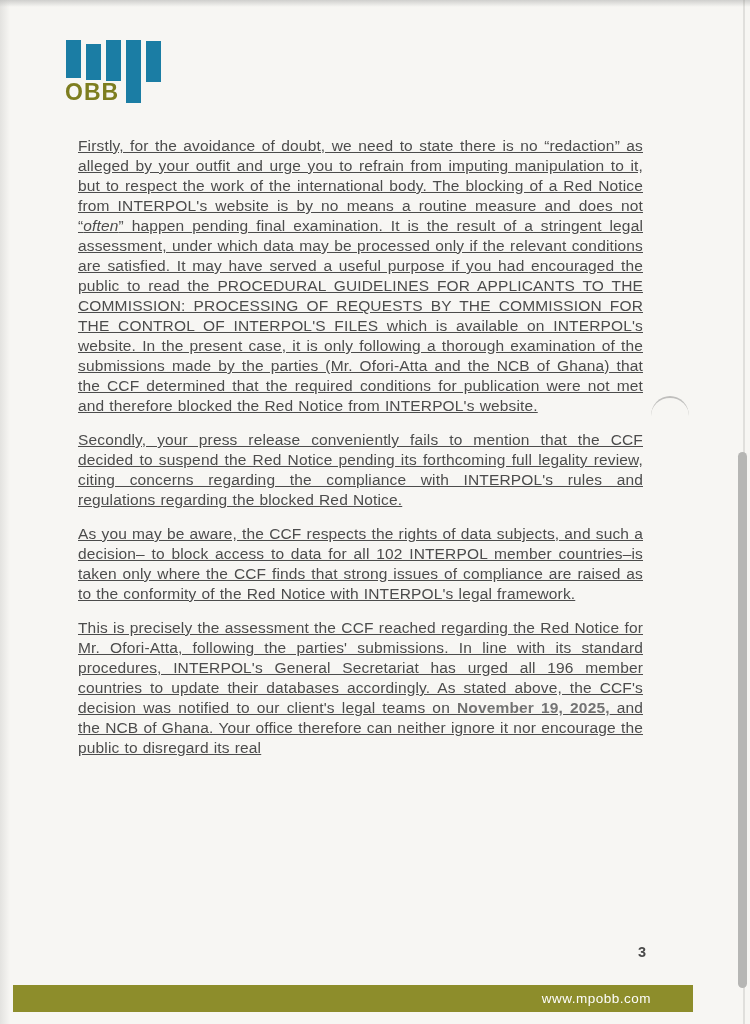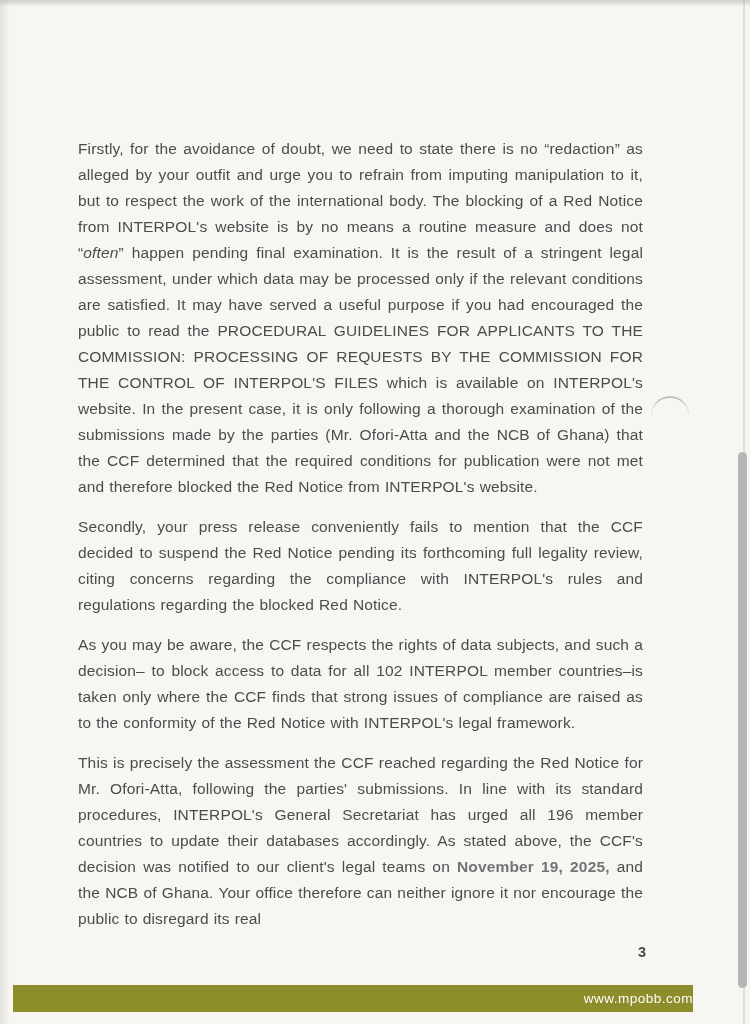--- a/index.html
+++ b/index.html
@@ -34,55 +34,65 @@
   .b5{height:41px;margin-top:1px;}
   .logo-word{
     position:absolute;left:-1px;top:41px;
     font-size:23px;font-weight:bold;line-height:1;
     letter-spacing:1px;color:var(--olive-text,#7d7d1f);
   }
   
   .letter{
     position:absolute;left:78px;top:136px;width:565px;
     color:var(--text,#4c4c4c);
-    font-size:15.5px;line-height:26px;
+    font-size:15.5px;line-height:20px;
     text-align:justify;text-align-last:left;
-    letter-spacing:.15px;word-spacing:.6px;
+    letter-spacing:.15px;word-spacing:.6px;text-decoration:underline;
   }
   .letter p{margin:0 0 14px 0;}
   .seg-italic{font-style:italic;}
   .seg-bold{font-weight:bold;color:#737373;}
   
   .page-number{
     position:absolute;left:638px;top:944px;
     font-size:14.5px;font-weight:bold;color:#4a4a4a;
   }
   .footer-bar{
     position:absolute;left:13px;top:985px;width:680px;height:27px;
     background:var(--footer-olive,#8d8d2b);
     display:flex;align-items:center;justify-content:flex-end;
-    box-sizing:border-box;
+    padding-right:42px;box-sizing:border-box;
   }
   .footer-bar span{color:#fdfdfb;font-size:13.5px;letter-spacing:.5px;}
   
   .scrollbar-thumb{
     position:absolute;right:3px;top:452px;width:9px;height:536px;
     background:#b6b6b4;border-radius:5px;
   }
 </style>
 </head>
 <body>
 
 <div class="page">
 
   <div class="edge-top"></div>
   <div class="edge-left"></div>
   <div class="edge-right-line"></div>
   <div class="scan-arc"></div>
 
+  <div class="logo">
+    <div class="logo-bars">
+      <span class="b1"></span>
+      <span class="b2"></span>
+      <span class="b3"></span>
+      <span class="b4"></span>
+      <span class="b5"></span>
+    </div>
+    <div class="logo-word">OBB</div>
+  </div>
 
   <div class="letter">
       <p><span>Firstly, for the avoidance of doubt,  we need to state there is no “redaction” as alleged by your outfit and urge you to refrain from imputing manipulation to it, but to respect the work of the international body.  The blocking of a Red Notice from INTERPOL's website is by no means a routine measure and does not “</span><span class="seg-italic">often</span><span>” happen pending final examination. It is the result of a stringent legal assessment, under which data may be processed only if the relevant conditions are satisfied. It may have served a useful purpose if you had encouraged the public to read the PROCEDURAL GUIDELINES FOR APPLICANTS TO THE COMMISSION: PROCESSING OF REQUESTS BY THE COMMISSION FOR THE CONTROL OF INTERPOL'S FILES which is available on INTERPOL's website. In the present case, it is only following a thorough examination of the submissions made by the parties (Mr. Ofori-Atta and the NCB of Ghana)  that the CCF determined that the required conditions for publication were not met and therefore blocked the Red Notice from INTERPOL's website.</span></p>
       <p><span>Secondly, your press release conveniently fails to mention that the CCF decided to suspend the Red Notice pending its forthcoming full legality review, citing concerns regarding the compliance with INTERPOL's rules and regulations regarding the blocked Red Notice.</span></p>
       <p><span>As you may be aware, the CCF respects the rights of data subjects, and such a decision– to block access to data for all 102 INTERPOL member countries–is taken only where the CCF finds that strong issues of compliance are raised as to the conformity of the Red Notice with INTERPOL's legal framework.</span></p>
       <p><span>This is precisely the assessment the CCF reached regarding the Red Notice for Mr. Ofori-Atta, following the parties' submissions. In line with its standard procedures, INTERPOL's General Secretariat has urged all 196 member countries to update their databases accordingly. As stated above, the CCF's decision was notified to our client's legal teams on </span><span class="seg-bold">November 19, 2025,</span><span> and the NCB of Ghana. Your office therefore can neither ignore it nor encourage the public to disregard its real</span></p>
     </div>
 
   <div class="page-number">3</div>
 

